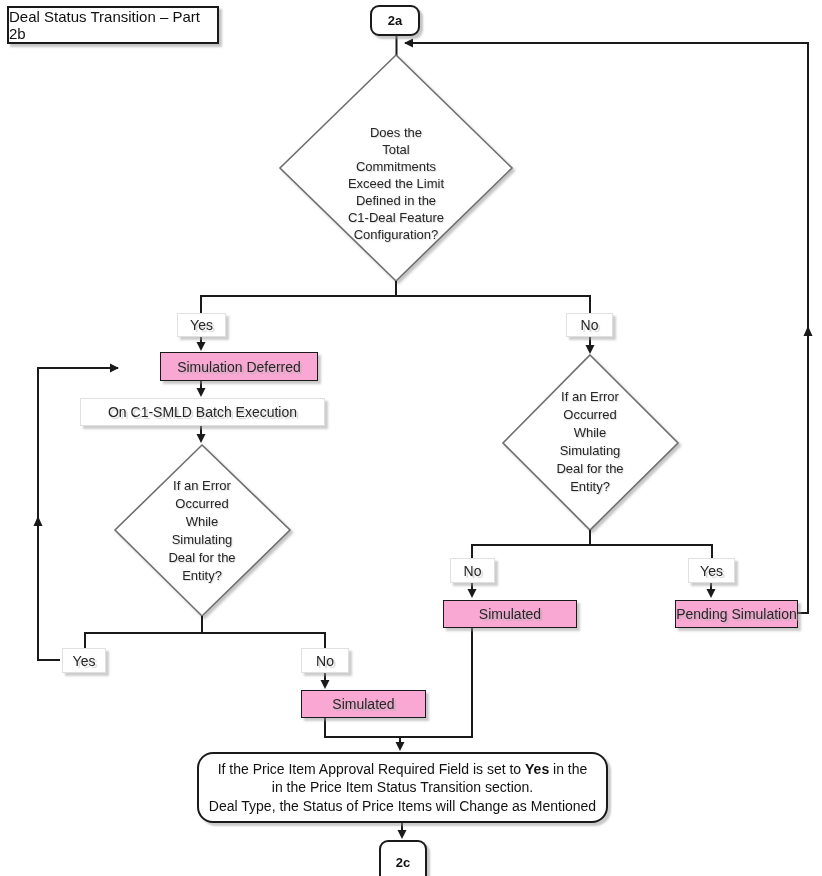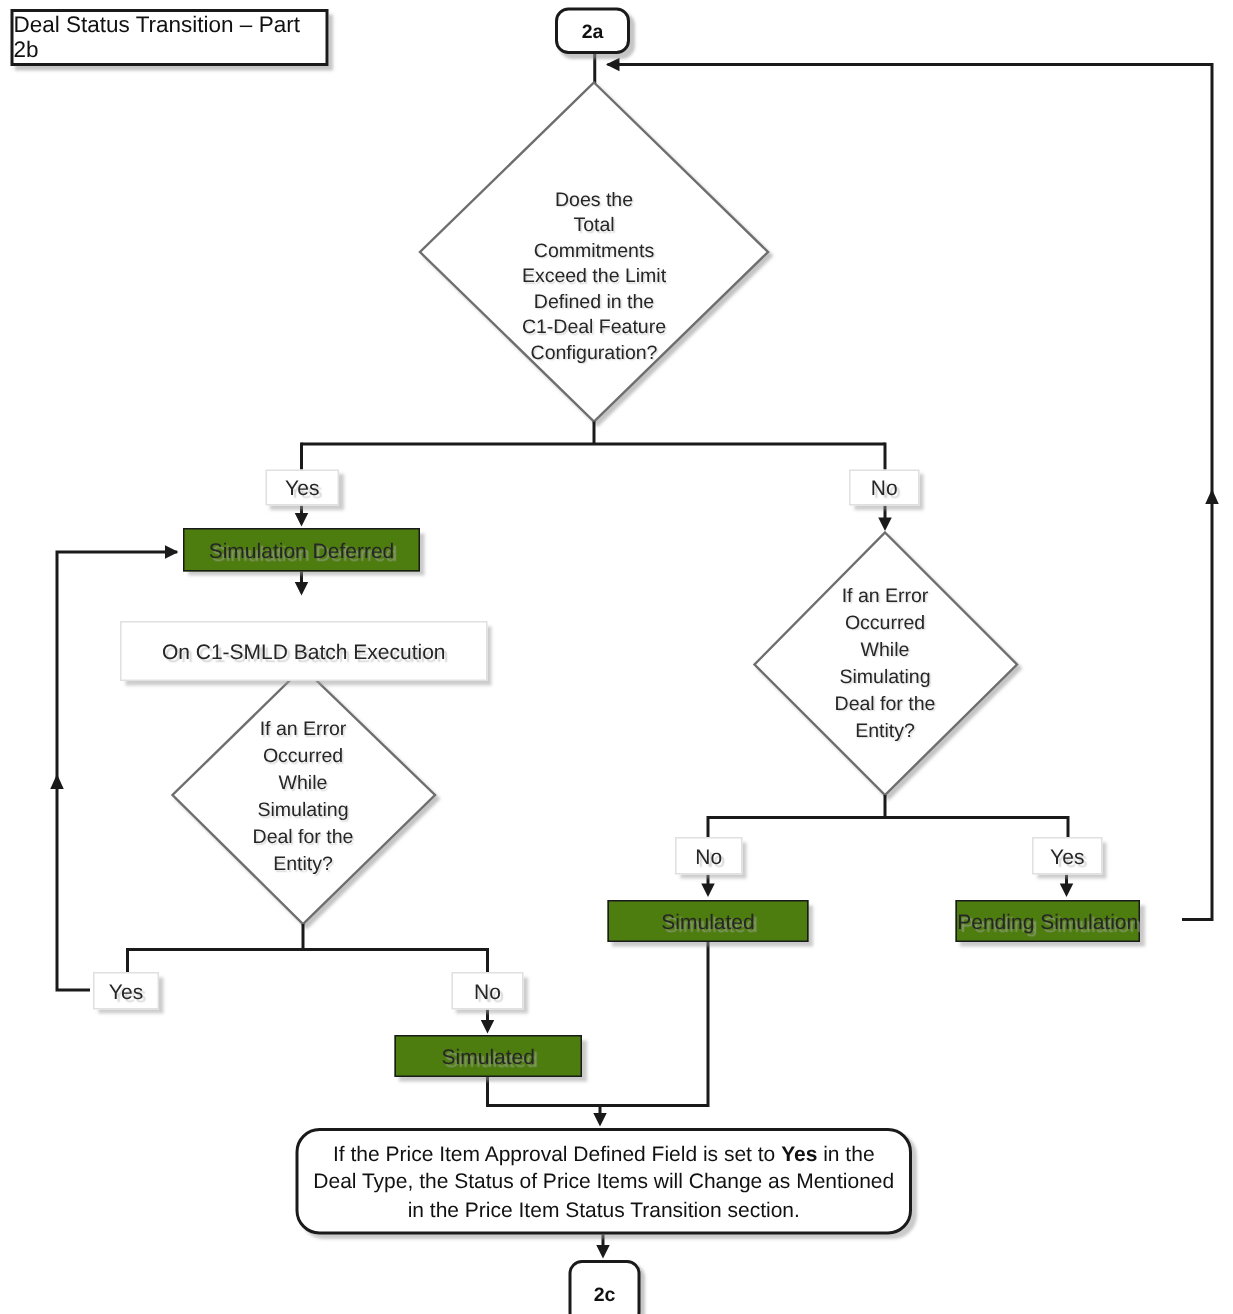--- a/index.html
+++ b/index.html
@@ -14,23 +14,23 @@
     display:flex;align-items:center;justify-content:center;
     font-size:15px;color:#111;
   }
   .node{
     border:2px solid #1a1a1a;border-radius:9px;background:#fff;
     box-shadow:3px 3px 2px rgba(150,150,150,.55);
     display:flex;align-items:center;justify-content:center;
     font-size:13px;font-weight:bold;color:#111;
   }
   .pbox{
-    border:1.5px solid #1a1a1a;background:#4d7c0f;box-shadow:3px 3px 2px rgba(150,150,150,.5);
-    display:flex;align-items:center;justify-content:center;
-    font-size:14px;color:#262626;text-shadow:2px 2px 1px rgba(175,175,175,.6);
+    border:1.5px solid #1a1a1a;background:#f9a8d4;box-shadow:3px 3px 2px rgba(150,150,150,.5);
+    display:flex;align-items:center;justify-content:center;
+    font-size:14px;color:#262626;text-shadow:2px 2px 1px rgba(175,175,175,.6);margin-left:38px;
   }
   .lbl{
     border:1px solid #e0e0e0;background:#fff;box-shadow:3px 3px 2px rgba(155,155,155,.5);
     display:flex;align-items:center;justify-content:center;
     font-size:14px;color:#262626;text-shadow:2px 2px 1px rgba(175,175,175,.55);
   }
   .diamond-text{
     position:absolute;text-align:center;white-space:pre-line;
     font-size:13px;line-height:17px;color:#262626;
     text-shadow:1px 1px 1px rgba(180,180,180,.5);
@@ -161,21 +161,21 @@
 Configuration?</div>
 
   <div class="abs lbl" style="left:177px;top:313px;width:49px;height:24px;">Yes</div>
 
   <div class="abs lbl" style="left:566px;top:313px;width:47px;height:24px;">No</div>
 
   <div class="abs pbox" style="left:122px;top:352px;width:158px;height:29px;">
     <span>Simulation Deferred</span>
   </div>
 
-  <div class="abs lbl" style="left:80px;top:414px;width:245px;height:40px;">On C1-SMLD Batch Execution</div>
+  <div class="abs lbl" style="left:80px;top:398px;width:245px;height:28px;">On C1-SMLD Batch Execution</div>
 
   <div class="diamond-text" style="left:142px;top:477px;width:120px;line-height:18px;">If an Error
 Occurred
 While
 Simulating
 Deal for the
 Entity?</div>
 
   <div class="abs lbl" style="left:62px;top:648px;width:44px;height:25px;">Yes</div>
 
@@ -198,22 +198,22 @@
 
   <div class="abs pbox" style="left:405px;top:600px;width:134px;height:28px;">
     <span>Simulated</span>
   </div>
 
   <div class="abs pbox" style="left:637px;top:600px;width:123px;height:28px;">
     <span>Pending Simulation</span>
   </div>
 
   <div class="abs note" style="left:197px;top:752px;width:411px;height:71px;">
-    <div><span>If the Price Item Approval Defined Field is set to </span><b>Yes</b><span> in the</span></div>
+    <div><span>If the Price Item Approval Required Field is set to </span><b>Yes</b><span> in the</span></div>
+    <div>in the Price Item Status Transition section.</div>
     <div>Deal Type, the Status of Price Items will Change as Mentioned</div>
-    <div>in the Price Item Status Transition section.</div>
   </div>
 
   <div class="abs node" style="left:379px;top:840px;width:48px;height:44px;">
     <span>2c</span>
   </div>
 
 </div>
 
 </body></html>

